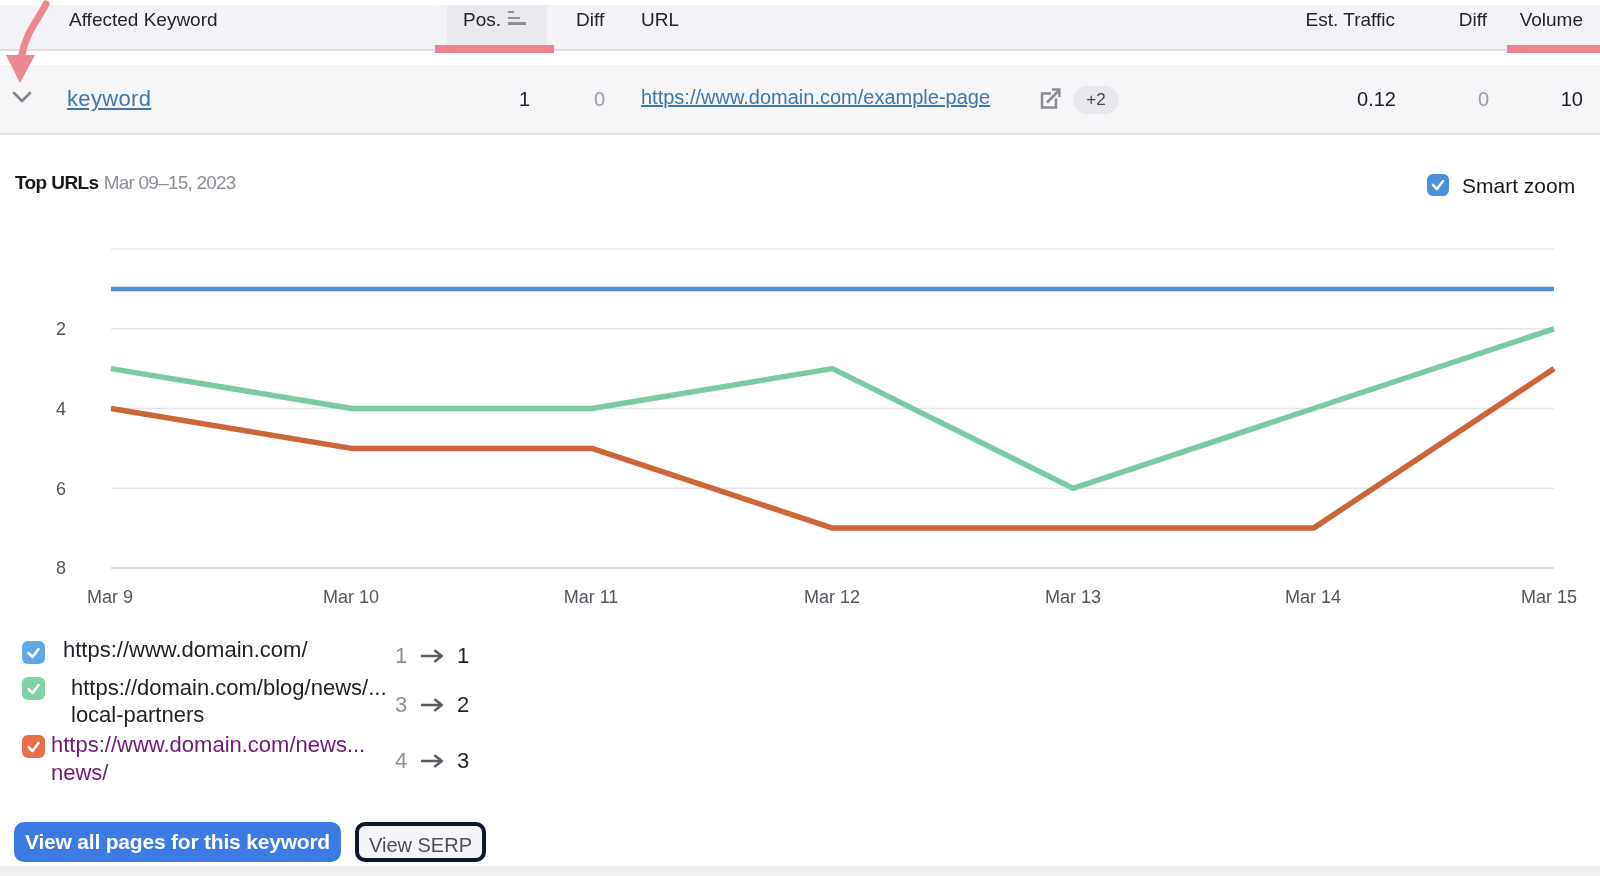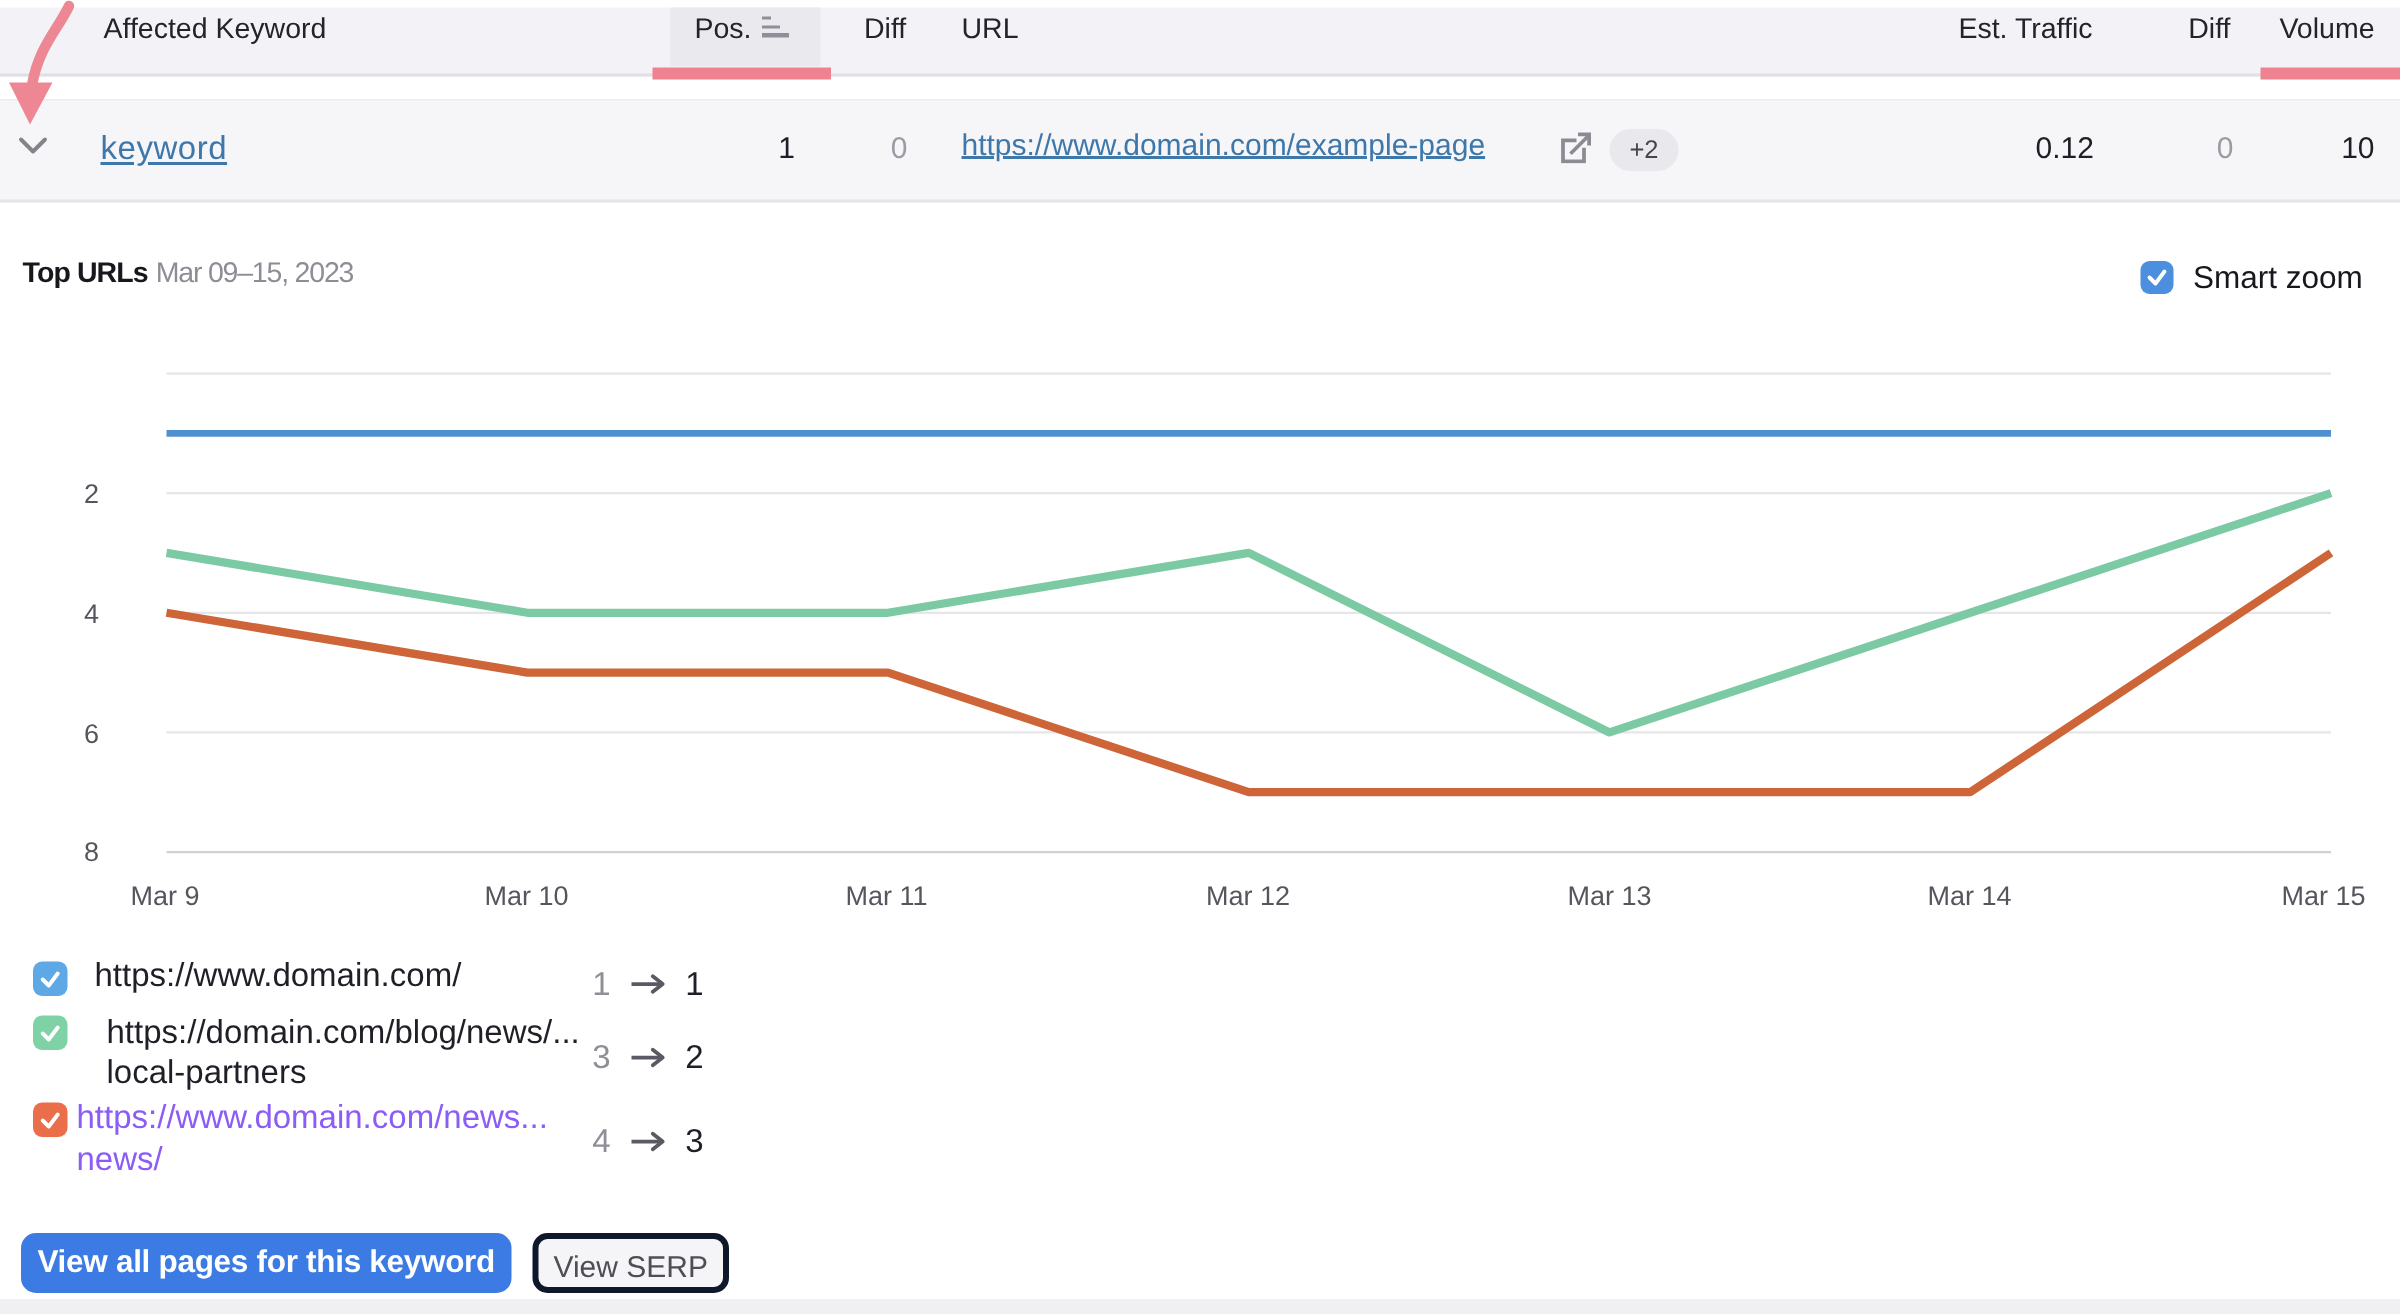--- a/index.html
+++ b/index.html
@@ -100,21 +100,21 @@
 <svg class="abs" style="left:419px;top:697px;" width="28" height="16" viewBox="0 0 28 16">
   <line x1="2" y1="8" x2="22.5" y2="8" stroke="#5a5a64" stroke-width="2.5"></line>
   <polyline points="16.2,2.8 22.8,8 16.2,13.2" fill="none" stroke="#5a5a64" stroke-width="2.5" stroke-linecap="round" stroke-linejoin="round"></polyline>
 </svg>
 <div class="abs" style="left:447px;top:692px;width:32px;text-align:center;font-size:22px;color:#1f1f27;">2</div>
 
 <div class="abs" style="left:22px;top:735px;width:23px;height:23px;border-radius:6px;background:#ea6e49;"></div>
 <svg class="abs" style="left:22px;top:735px;" width="23" height="23" viewBox="0 0 23 23">
   <polyline points="6.5,12 10.5,16 16.5,8" fill="none" stroke="#ffffff" stroke-width="2.6" stroke-linecap="round" stroke-linejoin="round"></polyline>
 </svg>
-<div class="abs" style="left:51px;top:731px;font-size:22px;color:#8b5cf6;line-height:27.5px;">https://www.domain.com/news...<br>news/</div>
+<div class="abs" style="left:51px;top:731px;font-size:22px;color:#701a75;line-height:27.5px;">https://www.domain.com/news...<br>news/</div>
 <div class="abs" style="left:385px;top:748px;width:32px;text-align:center;font-size:22px;color:#8f8f98;">4</div>
 <svg class="abs" style="left:419px;top:753px;" width="28" height="16" viewBox="0 0 28 16">
   <line x1="2" y1="8" x2="22.5" y2="8" stroke="#5a5a64" stroke-width="2.5"></line>
   <polyline points="16.2,2.8 22.8,8 16.2,13.2" fill="none" stroke="#5a5a64" stroke-width="2.5" stroke-linecap="round" stroke-linejoin="round"></polyline>
 </svg>
 <div class="abs" style="left:447px;top:748px;width:32px;text-align:center;font-size:22px;color:#1f1f27;">3</div>
 
 <div class="abs" style="left:14px;top:822px;width:327px;height:40px;border-radius:10px;background:#3c7be3;color:#ffffff;font-size:21px;font-weight:bold;letter-spacing:-0.2px;text-align:center;line-height:40px;">View all pages for this keyword</div>
 <div class="abs" style="left:355px;top:822px;width:131px;height:40px;border-radius:10px;background:#f5f5f8;border:4px solid #0f172a;box-sizing:border-box;color:#4e4e56;font-size:20px;text-align:center;line-height:38px;">View SERP</div>
 

